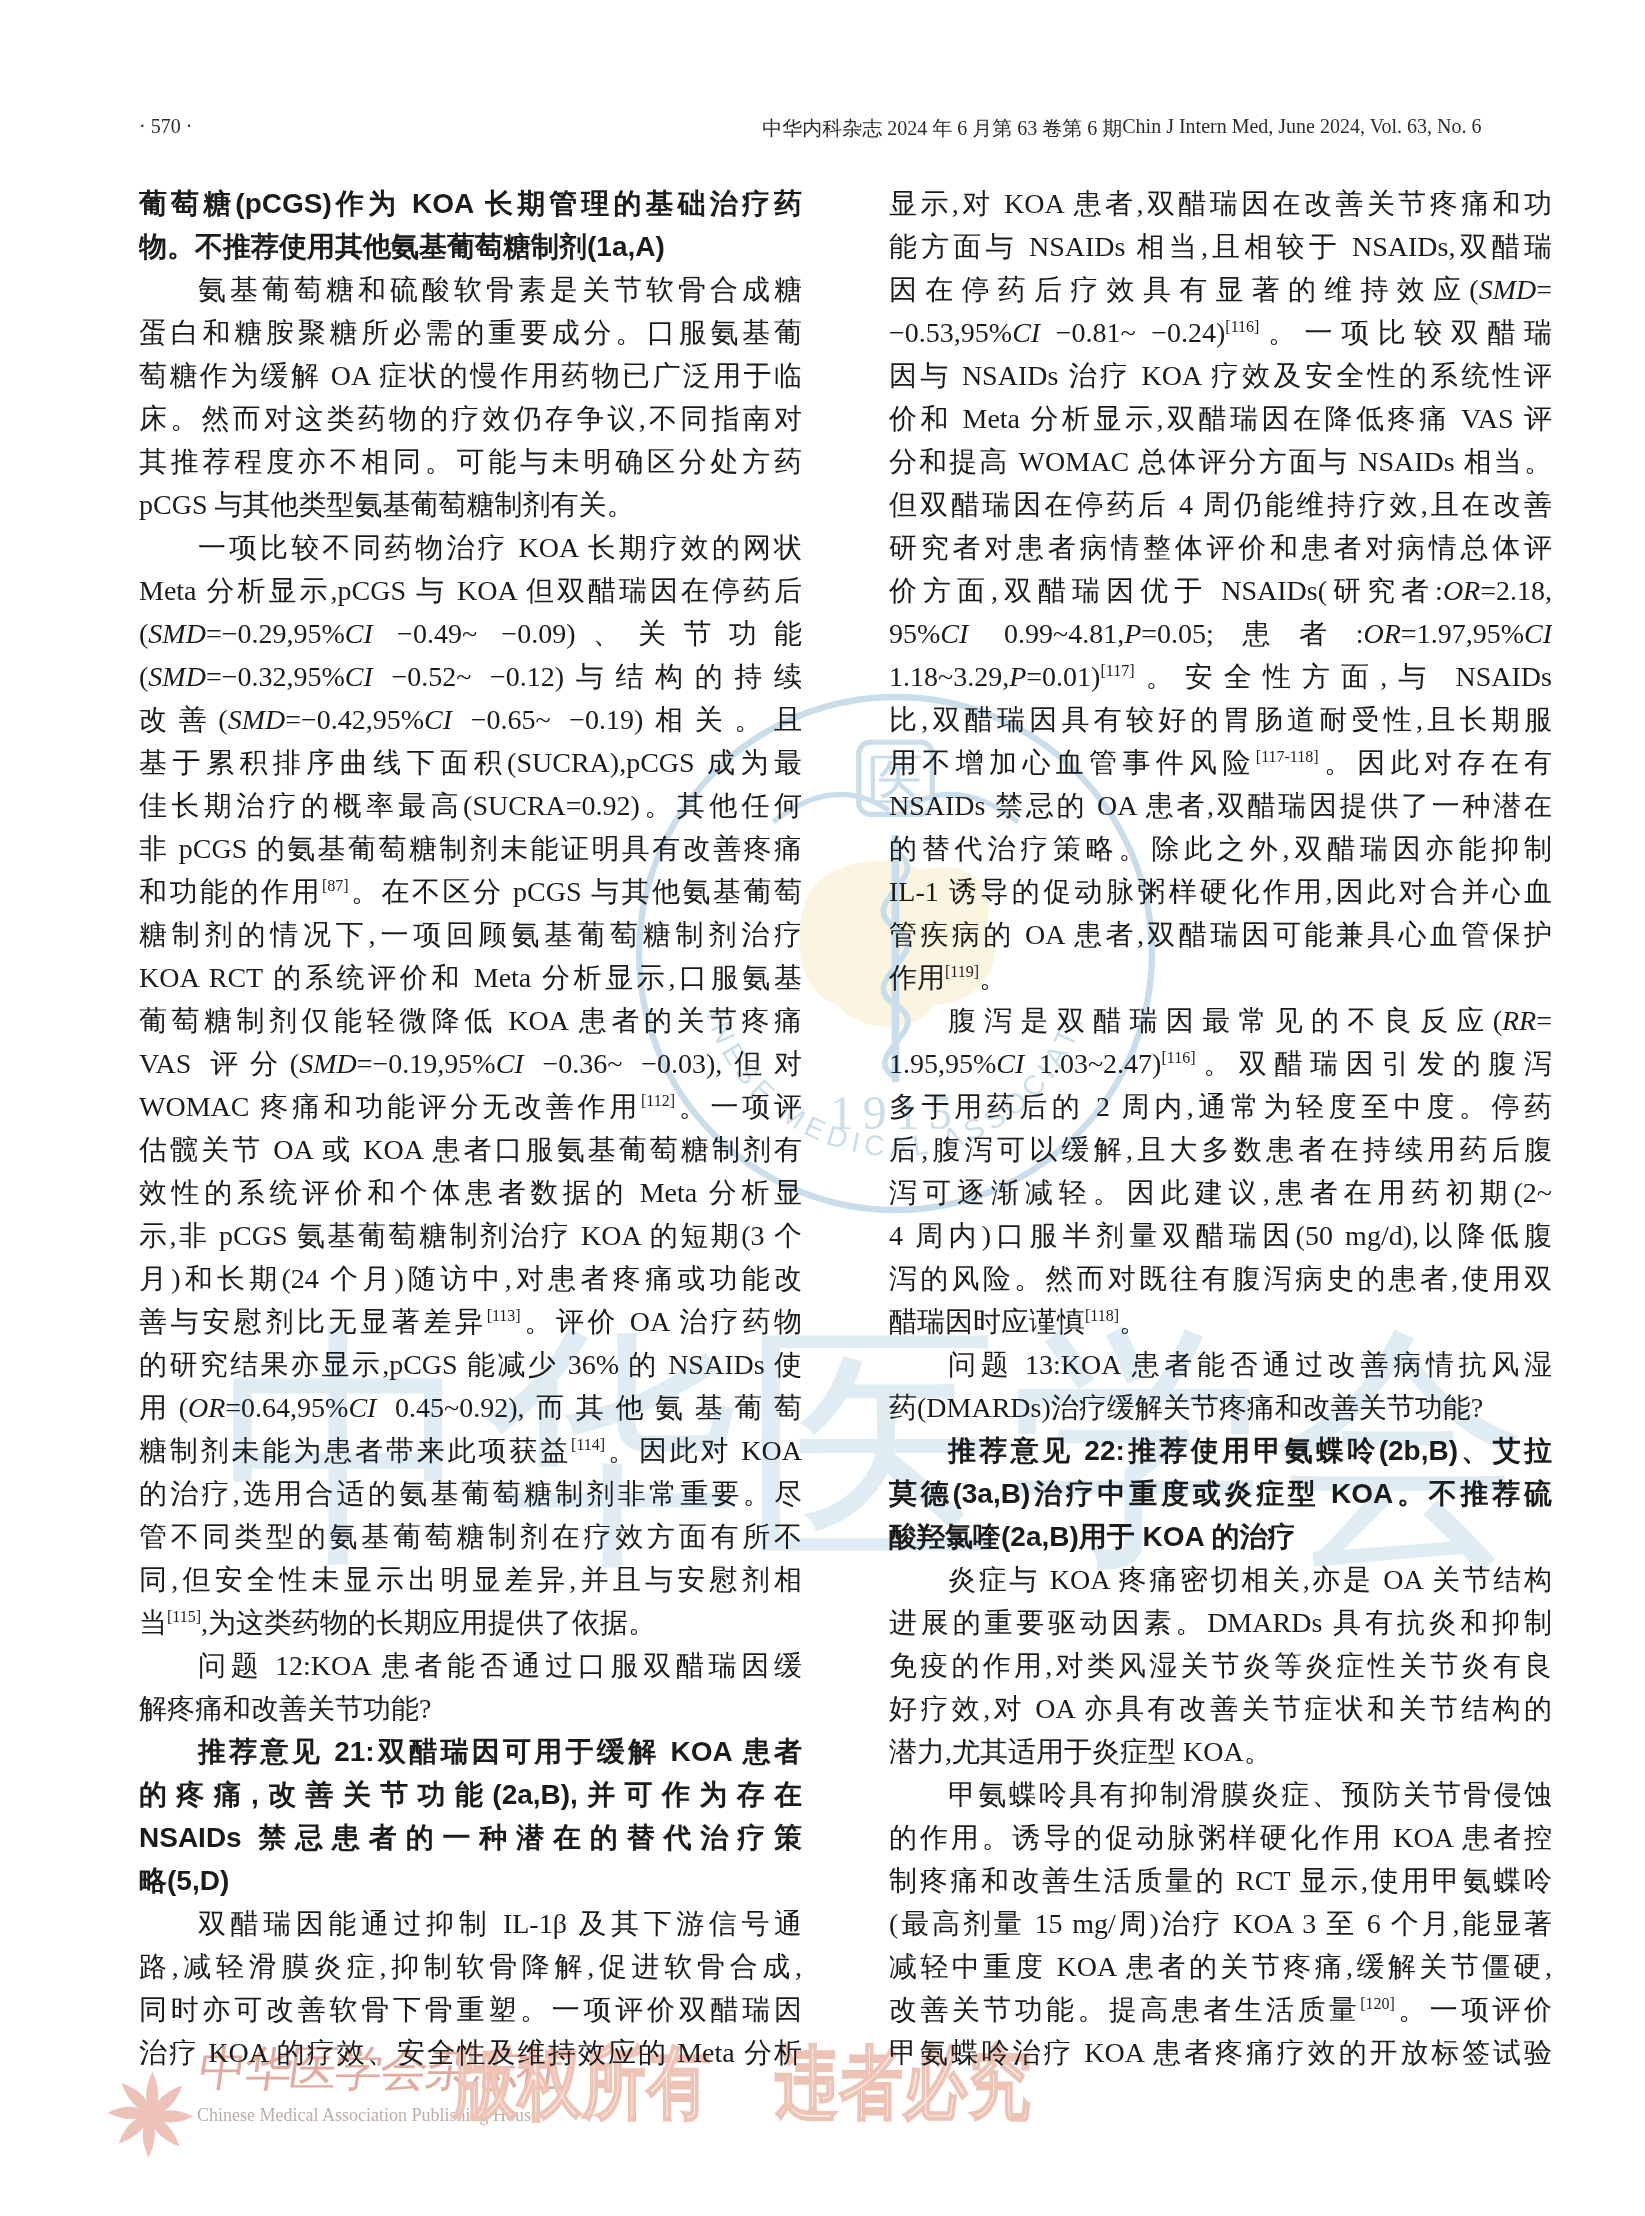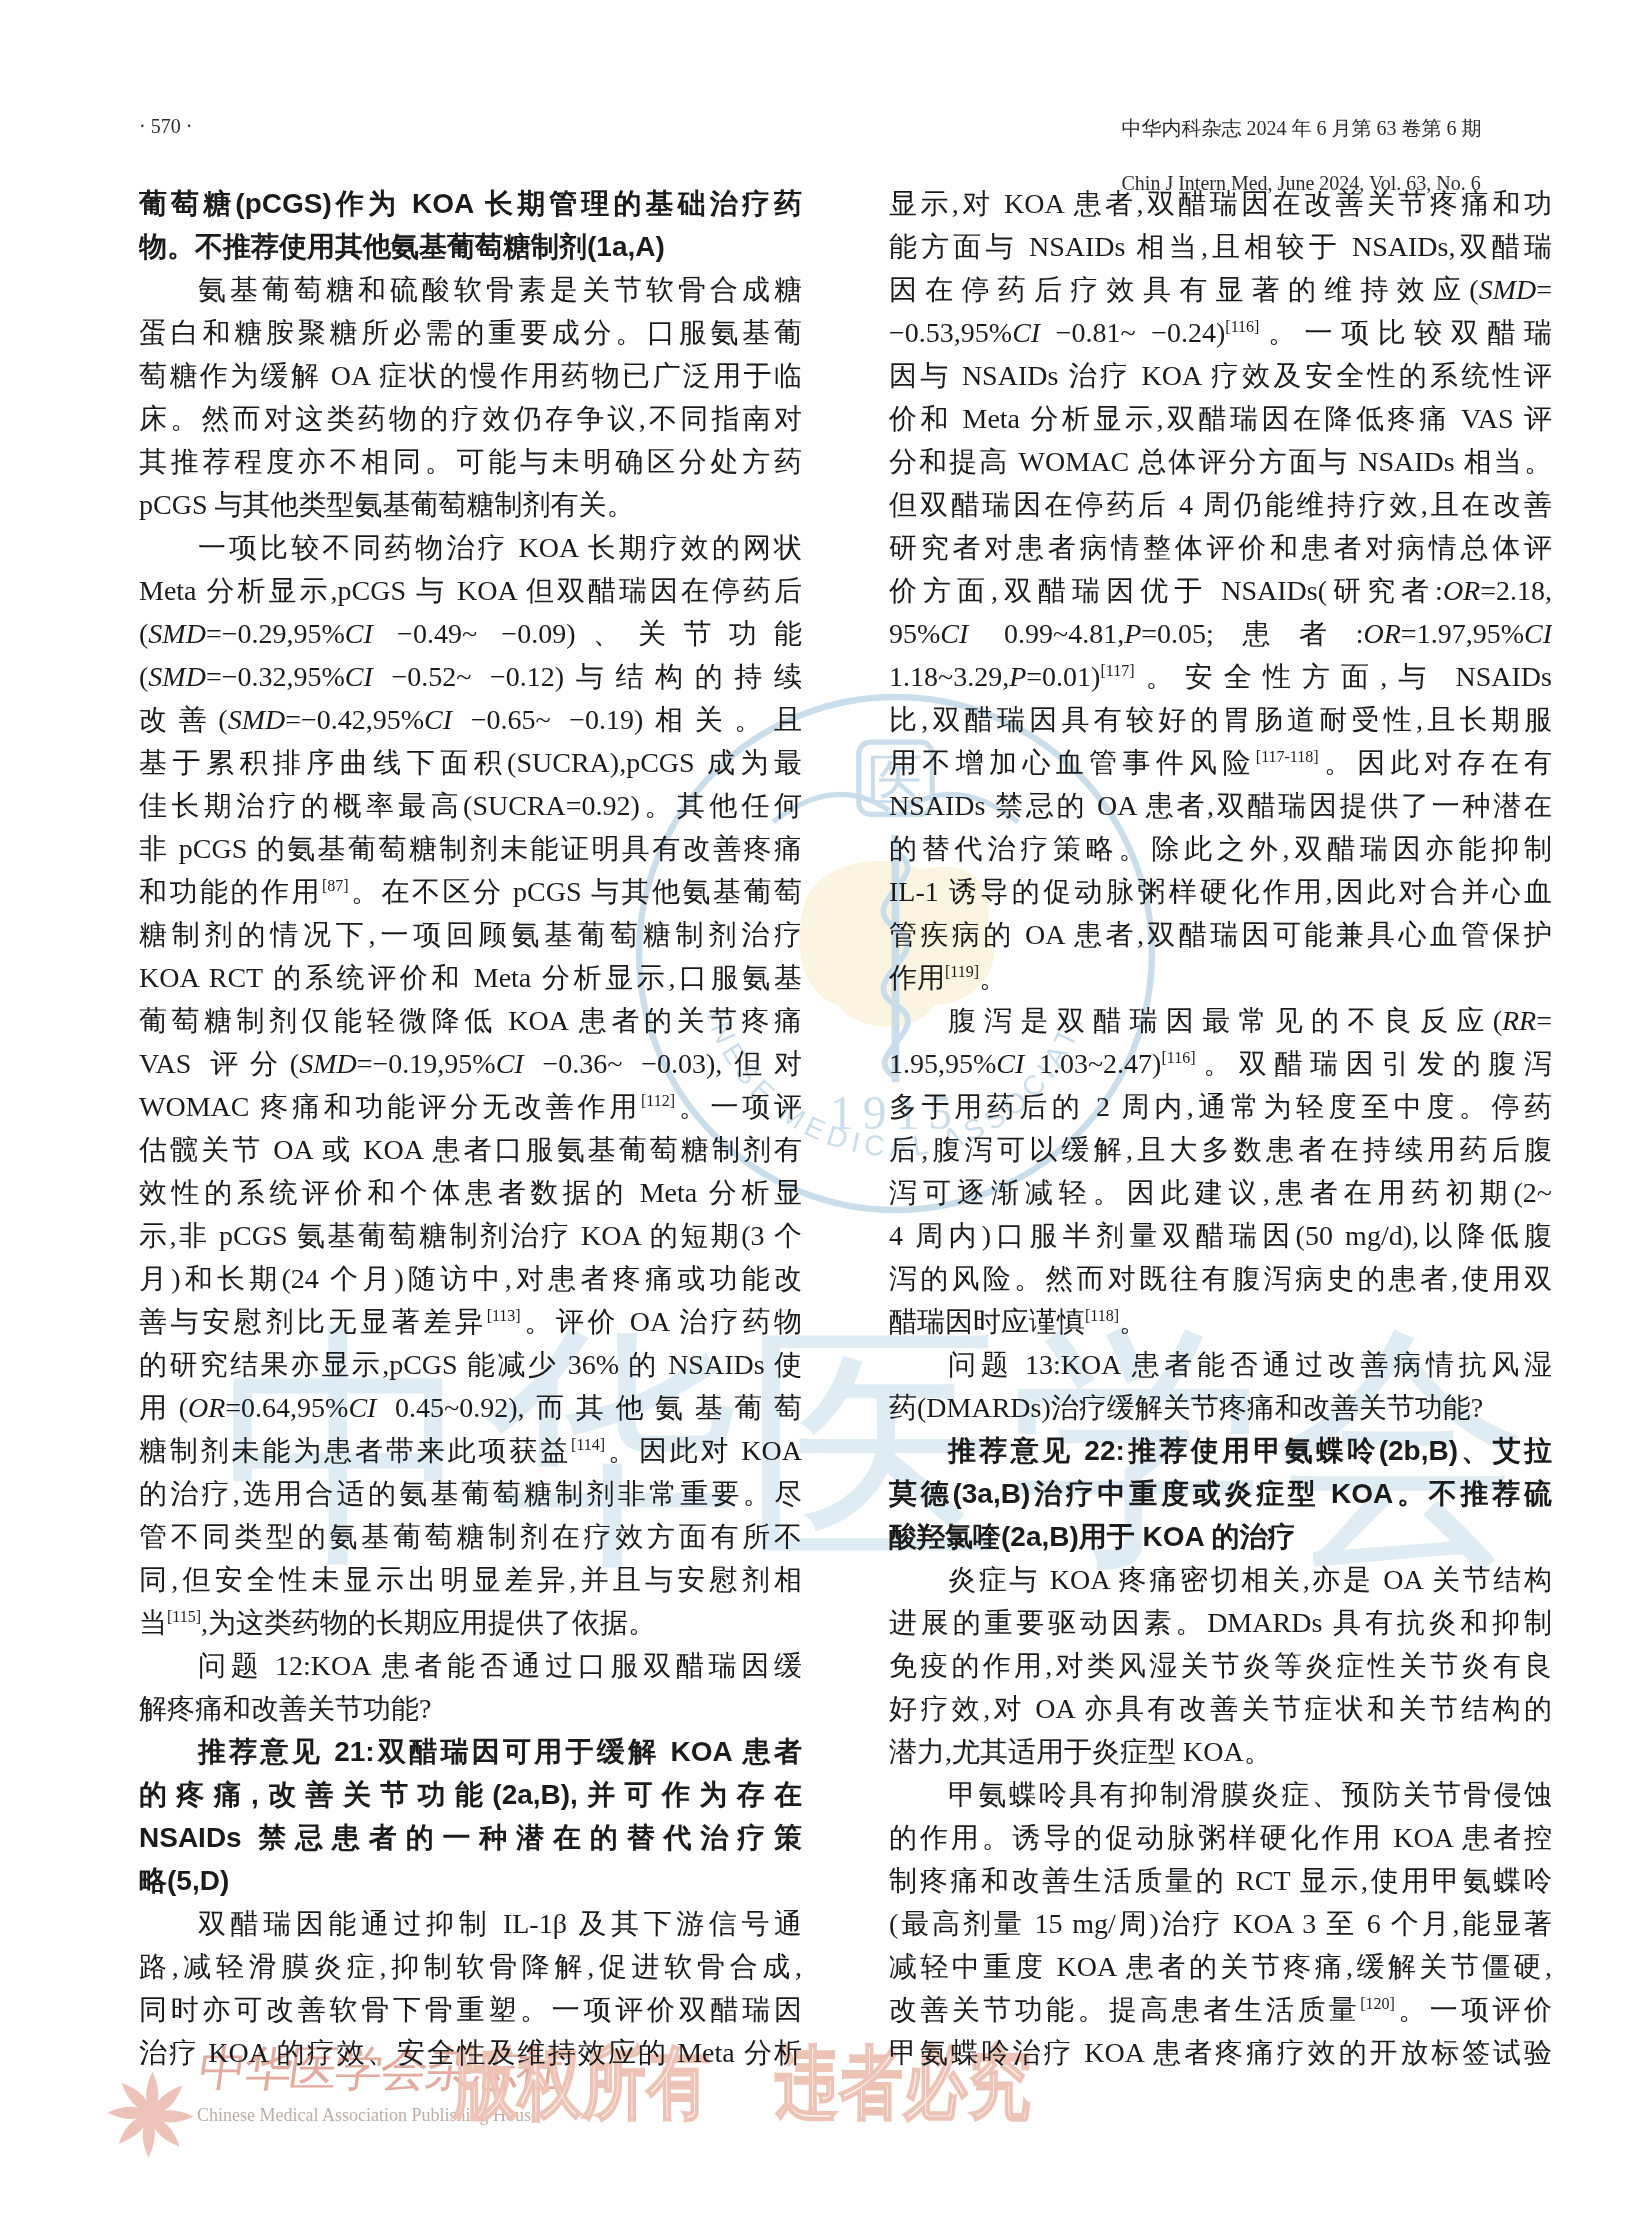--- a/index.html
+++ b/index.html
@@ -2,21 +2,21 @@
 <html style="font-size:10.3px"><head>
 <meta charset="utf-8">
 <style>
   html,body{margin:0;padding:0;background:#ffffff;}
   .page{position:relative;width:1645px;height:2216px;background:#ffffff;overflow:hidden;
         font-family:"Liberation Serif","DejaVu Serif",serif;}
   
   .header{position:absolute;left:139px;right:139px;top:115px;z-index:3;
           display:flex;justify-content:space-between;align-items:flex-start;
           font-size:20px;color:#2b2b2b;}
-  .header .jt{display:flex;gap:30px;padding-right:24.5px;flex-direction:column;}
+  .header .jt{display:flex;padding-right:24.5px;}
   
   .col{position:absolute;top:182px;width:663px;z-index:2;}
   .col[data-col="left"]{left:139px;}
   .col[data-col="right"]{left:845px;margin-left:44px;}
   .line{height:43px;line-height:43px;font-size:28px;color:#1b1b1b;
         text-align:justify;text-align-last:justify;overflow:hidden;}
   .line.nj{text-align-last:left;}
   .line.ind{text-indent:59px;}
   .line.b{font-family:"Liberation Sans","DejaVu Sans",sans-serif;font-weight:700;}
   .line sup{font-size:16px;line-height:0;vertical-align:super;letter-spacing:0;font-family:Liberation Serif, serif;}

